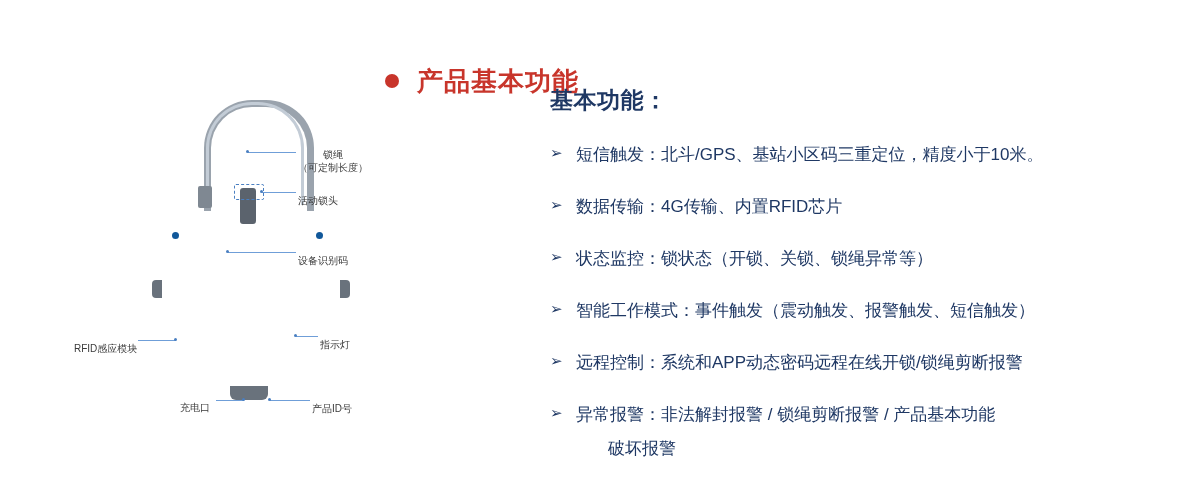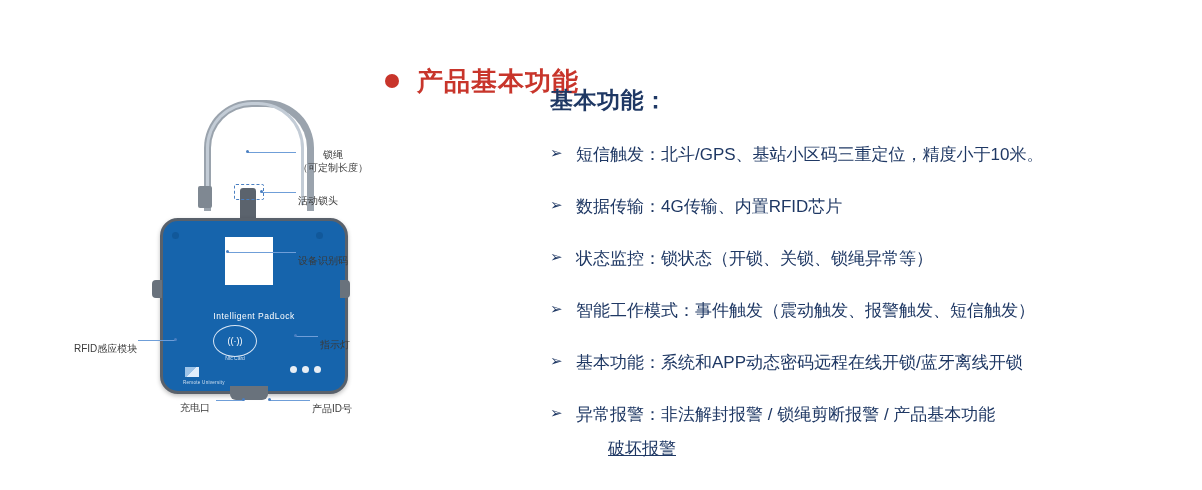--- a/index.html
+++ b/index.html
@@ -74,21 +74,20 @@
     flex: 1 1 auto;
   }
   .feature-line {
     font-size: 17px;
     line-height: 26px;
     color: #1f3864;
   }
   .feature-line.indent {
     padding-left: 32px;
     margin-top: 8px;
-    text-decoration: underline;
   }
 
   
   .figure {
     position: absolute;
     left: 120px;
     top: 100px;
     width: 300px;
     height: 360px;
   }
@@ -335,21 +334,21 @@
     <div class="feature-item">
       <span class="feature-marker">➢</span>
       <div class="feature-body">
         <div class="feature-line">智能工作模式：事件触发（震动触发、报警触发、短信触发）</div>
       </div>
     </div>
 
     <div class="feature-item">
       <span class="feature-marker">➢</span>
       <div class="feature-body">
-        <div class="feature-line">基本功能：系统和APP动态密码远程在线开锁/蓝牙离线开锁</div>
+        <div class="feature-line">远程控制：系统和APP动态密码远程在线开锁/锁绳剪断报警</div>
       </div>
     </div>
 
     <div class="feature-item">
       <span class="feature-marker">➢</span>
       <div class="feature-body">
         <div class="feature-line">异常报警：非法解封报警 / 锁绳剪断报警 / 产品基本功能</div>
         <div class="feature-line indent">破坏报警</div>
       </div>
     </div>
@@ -358,33 +357,20 @@
 </div>
 
 <div class="figure">
 
   <div class="cable"></div>
   <div class="cable-inner"></div>
   <div class="cable-end"></div>
   <div class="shackle-tube"></div>
   <div class="lock-head"></div>
 
-  <div class="lock-body">
-    <div class="qr"></div>
-    <div class="lock-body-inner-label">Intelligent PadLock</div>
-    <div class="rfid-ring">((·))</div>
-    <div class="rfid-sub">Nfc Card</div>
-    <div class="leds">
-      <span class="led"></span>
-      <span class="led"></span>
-      <span class="led"></span>
-    </div>
-    <div class="brand-mark"></div>
-    <div class="brand-text">Remote University</div>
-  </div>
 
   <div class="hole-l"></div>
   <div class="hole-r"></div>
   <div class="side-nub-l"></div>
   <div class="side-nub-r"></div>
   <div class="charge-port"></div>
 
   <div class="leader" style="left:128px; top:52px; width:48px; height:1px;"></div>
   <div class="dot" style="left:126px; top:50px;"></div>
 

